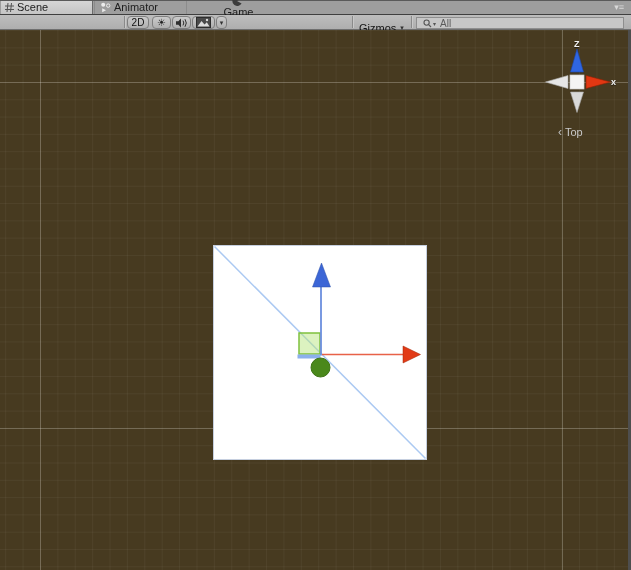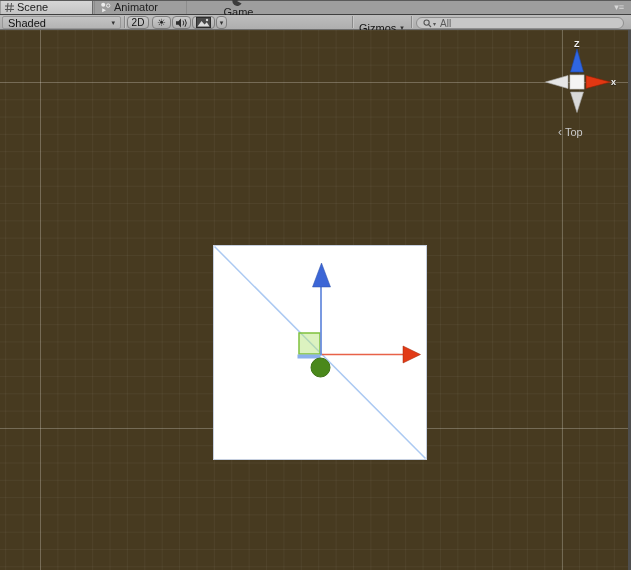--- a/index.html
+++ b/index.html
@@ -21,21 +21,21 @@
   .toolbar{position:absolute;left:0;top:15px;width:631px;height:15px;
            background:linear-gradient(#bdbdbd,#aeaeae);border-bottom:1px solid #6f6f6f;}
   .tsep{position:absolute;top:1px;width:1px;height:12px;background:#8a8a8a;box-shadow:1px 0 0 #c8c8c8;}
   .tbtn{position:absolute;top:1px;height:13px;border:1px solid #7f7f7f;border-radius:4px;
         background:linear-gradient(#cacaca,#b0b0b0);display:flex;align-items:center;justify-content:center;
         font-size:10px;color:#111;}
   .dropdown{position:absolute;top:1px;height:13px;display:flex;align-items:center;font-size:11px;color:#111;}
   .dd-arrow{font-size:7px;color:#333;margin-left:4px;}
   .shaded-dd{left:2px;width:119px;border:1px solid #979797;border-radius:2px;background:linear-gradient(#c3c3c3,#b4b4b4);padding:0 5px;justify-content:space-between;}
   .gizmos-dd{left:357px;padding:12px 2px;}
-  .search{position:absolute;left:416px;top:2px;width:208px;height:12px;border:1px solid #8e8e8e;border-radius:6px;
+  .search{position:absolute;left:416px;top:2px;width:208px;height:12px;border:1px solid #8e8e8e;border-radius:0;
           background:#c7c7c7;display:flex;align-items:center;padding:0 6px;font-size:10px;color:#5a5a5a;}
   .search .mag{line-height:0;margin-right:1px;}
   .search .mag-dd{font-size:6px;color:#555;margin-right:4px;}
 
   
   .scene{position:absolute;left:0;top:30px;width:631px;height:540px;background-color:#473a20;
     background-image:linear-gradient(rgba(255,255,255,0.045) 1px,transparent 1px),
                      linear-gradient(90deg,rgba(255,255,255,0.045) 1px,transparent 1px);
     background-size:17.4px 17.3px;background-position:5.2px 0.1px;}
   .gridline{position:absolute;background:rgba(219,214,203,0.28);}
@@ -87,24 +87,20 @@
             <path d="M5 5 L9.6 2.4 A5 5 0 1 0 9.6 7.6 Z" fill="#3c3c3c"></path>
           </svg>
       </span>
       <span class="tab-label">Game</span>
     </div>
     <div class="panel-menu">▾≡</div>
   </div>
 
   <div class="toolbar">
 
-    <div class="dropdown shaded-dd">
-      <span>Shaded</span>
-      <span class="dd-arrow">▾</span>
-    </div>
 
     <div class="tsep" style="left:124px"></div>
 
     <div class="tbtn" style="left:127px;width:22px">
       <span>2D</span>
     </div>
 
     <div class="tbtn" style="left:152px;width:19px">
       <span style="font-size:10px;color:#222;line-height:10px;">☀</span>
     </div>

